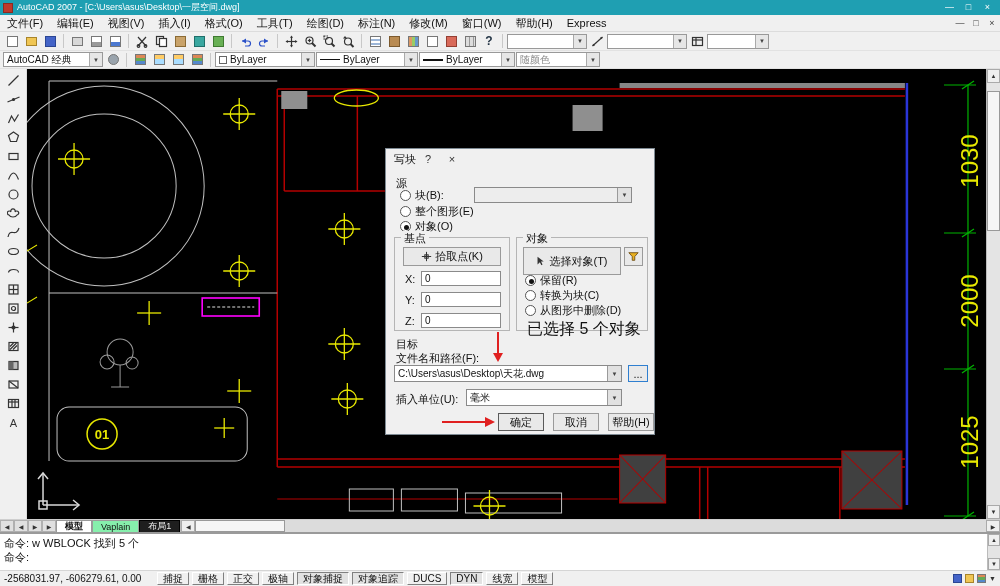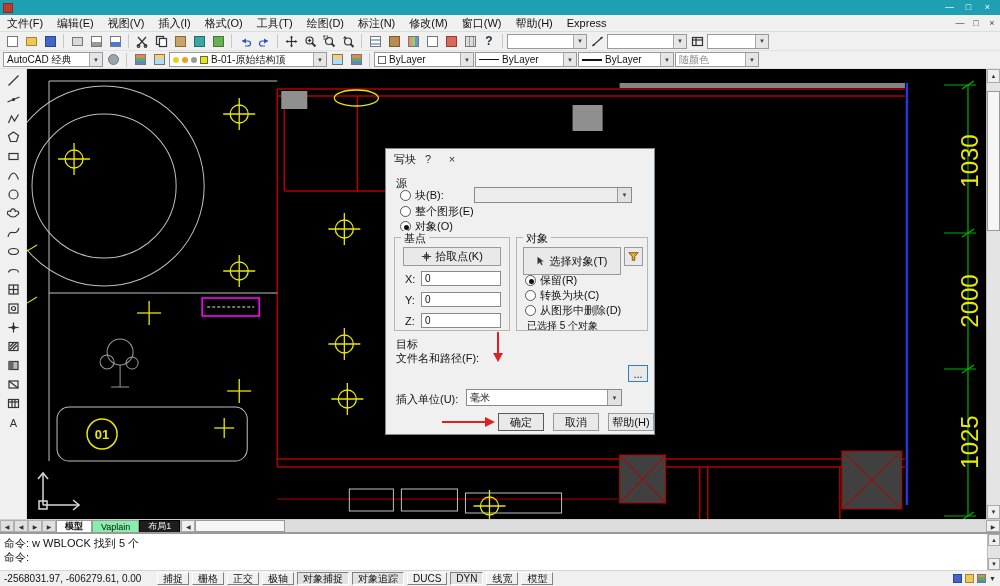--- a/index.html
+++ b/index.html
@@ -104,28 +104,29 @@
   .radio{width:11px;height:11px;border:1px solid #555;border-radius:50%;background:#fff;position:relative;flex:none;display:inline-block}
   .radio.checked::after{content:"";position:absolute;left:2.5px;top:2.5px;width:5px;height:5px;border-radius:50%;background:#111}
   .group{border:1px solid #b5b5b5;position:absolute}
   .glab{position:absolute;top:-7px;left:6px;background:#f0f0f0;padding:0 3px;font-size:11px}
   .btn{border:1px solid #9a9a9a;background:#e9e9e9;display:flex;align-items:center;justify-content:center;gap:3px;font-size:11px}
   .btn.default{border-color:#5a5a5a}
   .tfield{background:#fff;border:1px solid #8a8a8a;font-size:10px;display:flex;align-items:center;padding:0 3px}
   .combo{background:#fff;border:1px solid #8a8a8a;font-size:10px;display:flex;align-items:center;padding-left:3px;white-space:nowrap;overflow:hidden}
   .combo .arr{margin-left:auto;width:14px;align-self:stretch;background:#e1e1e1;border-left:1px solid #9a9a9a;font-size:6px;display:flex;align-items:center;justify-content:center;color:#444;flex:none}
   .combo.dis{background:#ededed;color:#999}
-  .note{font-size:10px}
+  .note{font-size:16px}
   .redarrow{position:absolute;z-index:5}
 </style>
 </head>
 <body>
 
 <div class="titlebar">
   <span class="app-logo"></span>
+  <span class="title-text">AutoCAD 2007 - [C:\Users\asus\Desktop\一层空间.dwg]</span>
   <span class="win-controls">
     <span class="win-btn">—</span>
     <span class="win-btn">□</span>
     <span class="win-btn">×</span>
   </span>
 </div>
 
 <div class="menubar">
   <span class="menu-item">文件(F)</span>
   <span class="menu-item">编辑(E)</span>
@@ -295,28 +296,20 @@
   <span class="ic">
       <span class="chip c-gear"></span>
     </span>
   <span class="sep"></span>
   <span class="ic">
       <span class="chip c-layers"></span>
     </span>
   <span class="ic">
       <span class="chip c-layers2"></span>
     </span>
-  <span class="tb-combo" style="width:158px">
-    <span class="dotic" style="background:#e8d020"></span>
-    <span class="dotic" style="background:#e8a020"></span>
-    <span class="dotic" style="background:#9a9a9a"></span>
-    <span class="sw sw-yellow"></span>
-    <span>B-01-原始结构顶</span>
-    <span class="arr">▼</span>
-  </span>
   <span class="ic">
       <span class="chip c-layers2"></span>
     </span>
   <span class="ic">
       <span class="chip c-layers"></span>
     </span>
   <span class="sep"></span>
   <span class="tb-combo" style="width:100px">
       <span class="sw sw-white"></span>
       <span>ByLayer</span>
@@ -684,20 +677,24 @@
     </div>
     <div class="abs row" style="left:8px;top:65px">
       <span class="radio"></span>
       <span>从图形中删除(D)</span>
     </div>
     <span class="abs note" style="left:10px;top:81px">已选择 5 个对象</span>
   </div>
 
   <span class="abs" style="left:10px;top:188px">目标</span>
   <span class="abs" style="left:10px;top:202px">文件名和路径(F):</span>
+  <div class="abs combo" style="left:8px;top:216px;width:228px;height:17px">
+    <span>C:\Users\asus\Desktop\天花.dwg</span>
+    <span class="arr">▼</span>
+  </div>
   <div class="abs btn" style="left:242px;top:216px;width:20px;height:17px;border-color:#2f7fd0">...</div>
   <span class="abs" style="left:10px;top:243px">插入单位(U):</span>
   <div class="abs combo" style="left:80px;top:240px;width:156px;height:17px">
     <span>毫米</span>
     <span class="arr">▼</span>
   </div>
 
   <div class="abs btn default" style="left:112px;top:264px;width:46px;height:18px">确定</div>
   <div class="abs btn" style="left:167px;top:264px;width:46px;height:18px">取消</div>
   <div class="abs btn" style="left:222px;top:264px;width:46px;height:18px">帮助(H)</div>

